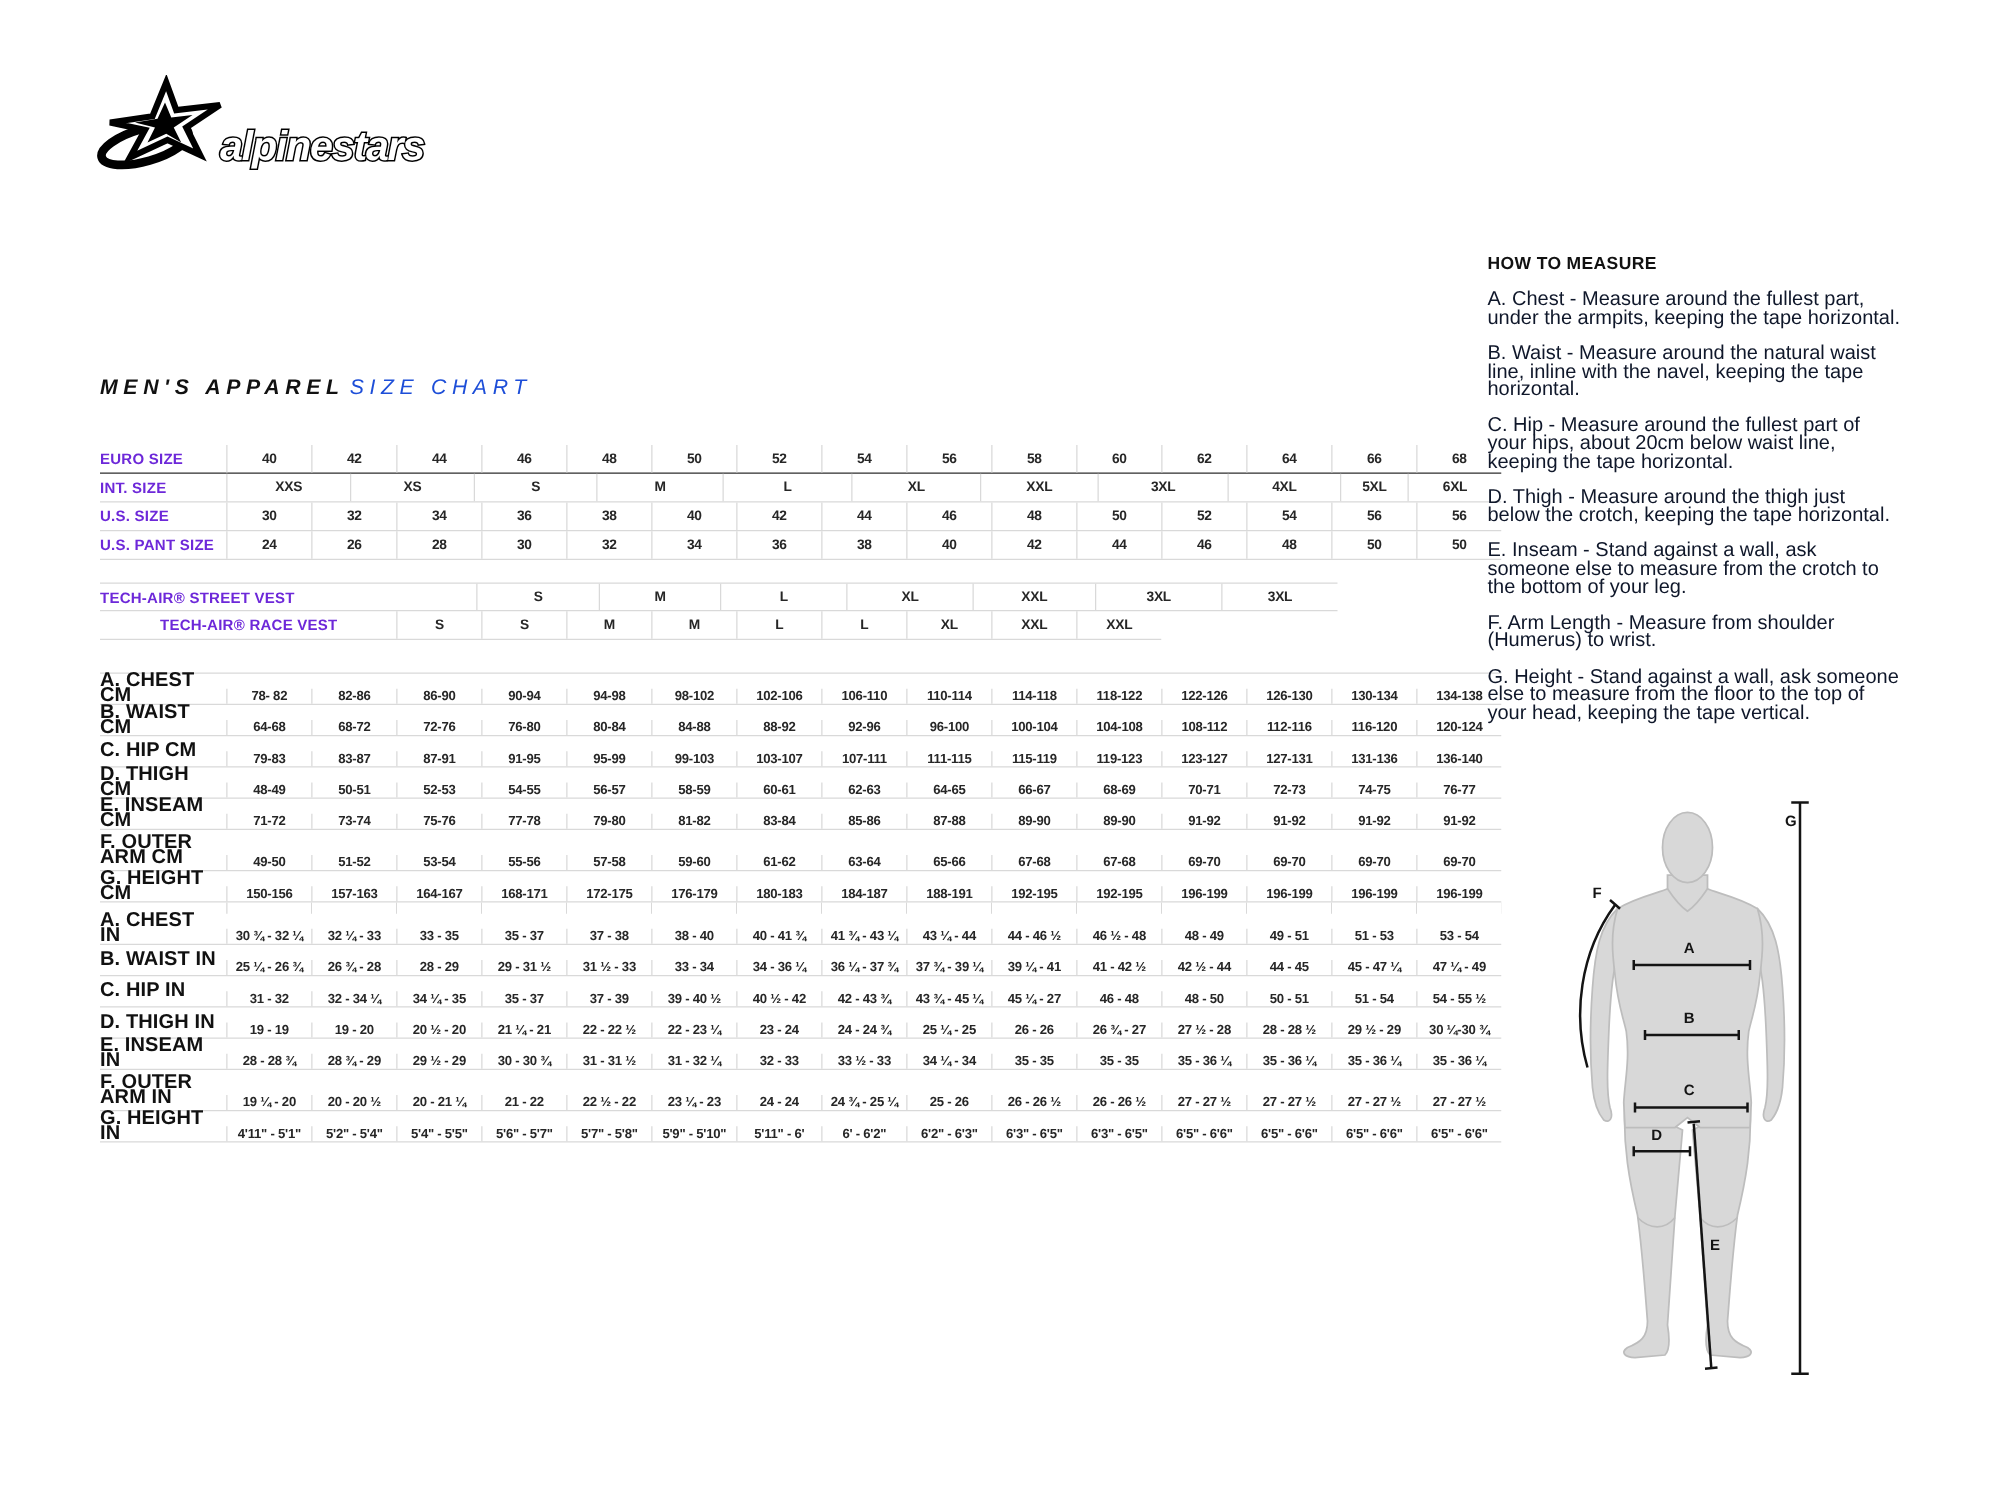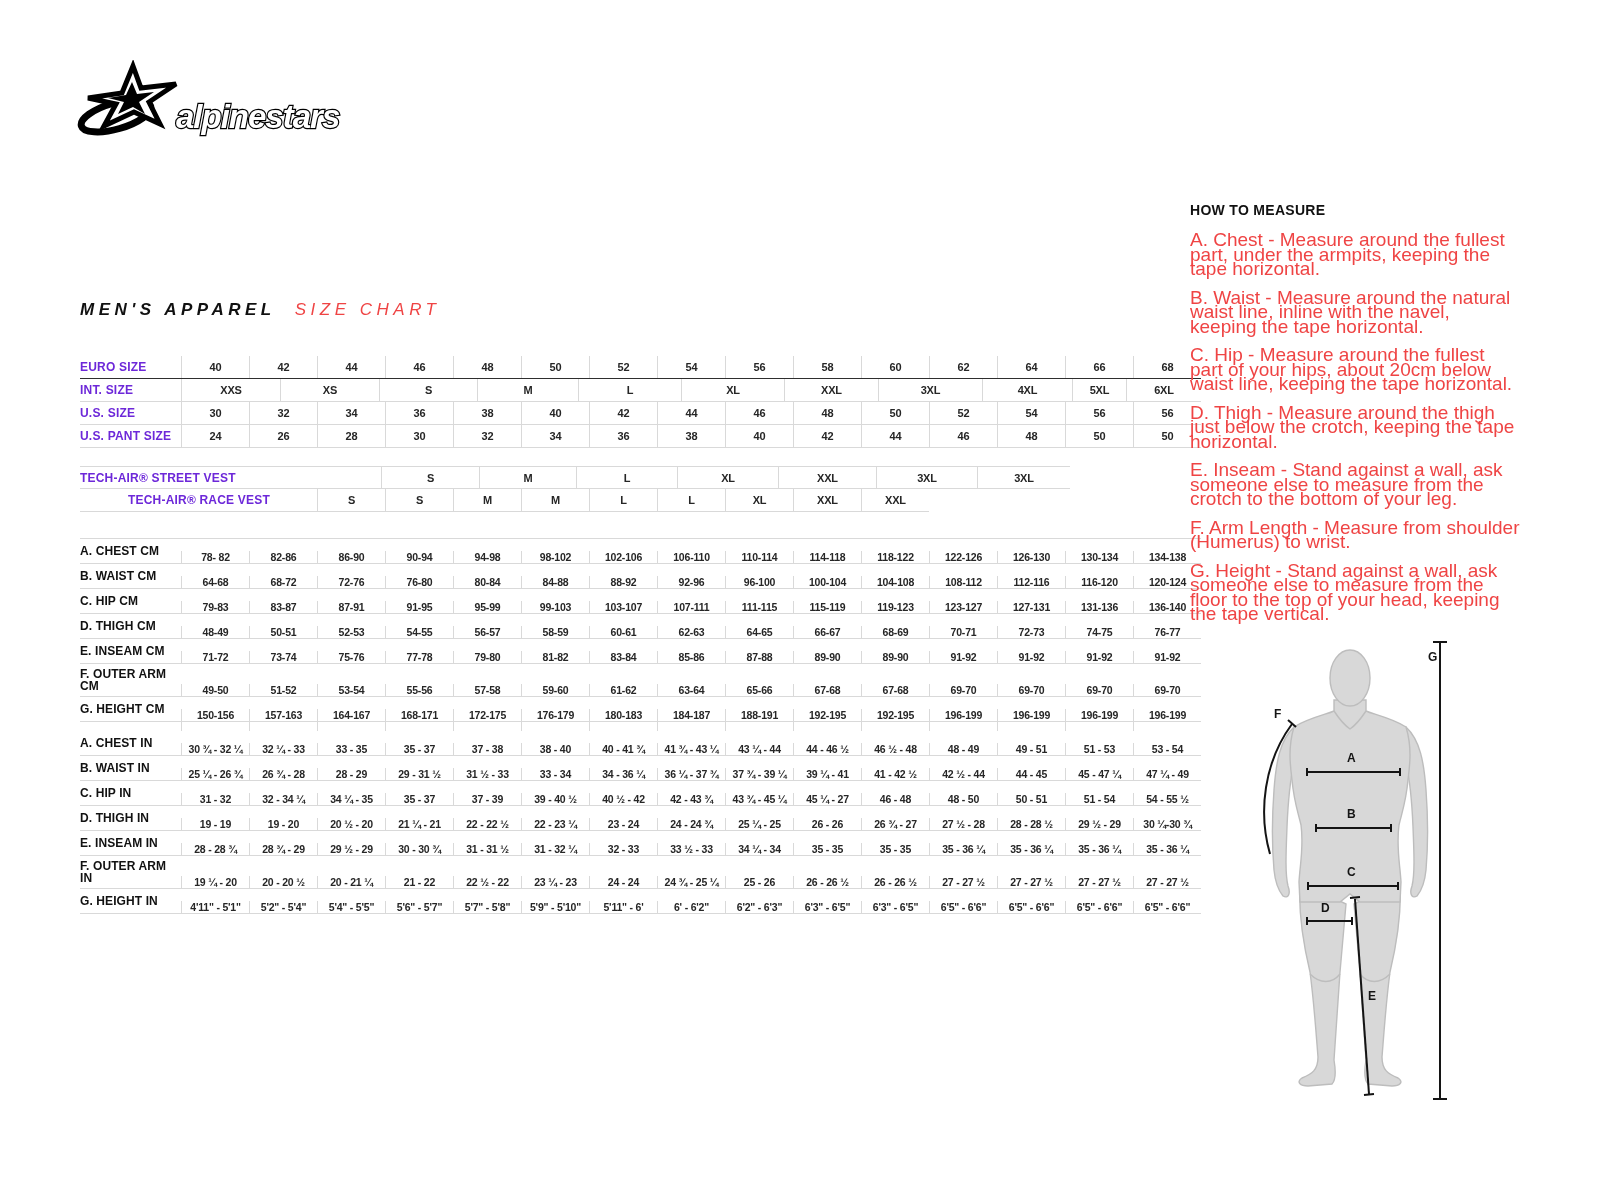--- a/index.html
+++ b/index.html
@@ -7,21 +7,21 @@
   .page { position:relative; width:1600px; height:1200px; background:#ffffff;
           font-family:"Liberation Sans", sans-serif; color:#1a1a1a; overflow:hidden; }
 
   
   .logo { position:absolute; left:76px; top:60px; }
 
   
   .title { position:absolute; left:80px; top:300px; font-style:italic; font-size:17px;
            letter-spacing:4.5px; white-space:nowrap; }
   .title .main { font-weight:bold; color:#111; }
-  .title .sub  { font-weight:normal; color:#ef4444; margin-left:19px; }
+  .title .sub  { font-weight:normal; color:#1d4ed8; margin-left:4px; }
 
   
   .top-table { position:absolute; left:80px; top:356px; width:1121px; }
   .trow { display:flex; height:23px; line-height:22px; border-bottom:1px solid #d9d9d9; }
   .trow.euro { border-bottom:1px solid #2e2e2e; }
   .tlabel { width:101px; font-weight:bold; font-size:12px; letter-spacing:.2px; color:#6d28d9; }
   .cells { display:flex; }
   .cell { flex:0 0 auto; width:68px; border-left:1px solid #d9d9d9; text-align:center;
           font-weight:bold; font-size:11px; color:#262626; letter-spacing:-.2px; }
 
@@ -40,34 +40,34 @@
   .street-cells .cell:nth-child(3){width:101px} .street-cells .cell:nth-child(4){width:101px}
   .street-cells .cell:nth-child(5){width:98px}  .street-cells .cell:nth-child(6){width:101px}
   .street-cells .cell:nth-child(7){width:93px}
   .tech .trow.race { width:849px; }
   .race .tlabel { width:237px;margin-left:48px; }
 
   
   .meas { position:absolute; left:80px; top:538px; width:1121px; border-top:1px solid #d9d9d9; }
   .mrow { display:flex; align-items:center; height:25px; border-bottom:1px solid #d9d9d9; }
   .meas-block .mrow:nth-child(6) { height:33px; }   
-  .mlabel { width:101px; font-weight:bold; font-size:12px; line-height:12px;
+  .mlabel { width:101px; font-weight:bold; font-size:16px; line-height:12px;
             letter-spacing:.1px; color:#111; padding-right:6px; }
   .mcells { display:flex; align-self:stretch;align-items:flex-end; }
   .mcell { flex:0 0 auto; width:68px; border-left:1px solid #d9d9d9; display:flex;
            align-items:center; justify-content:center; font-weight:bold; font-size:10.5px;
            color:#262626; letter-spacing:-.2px; white-space:nowrap; overflow:hidden; }
   .meas-gap { height:9px; width:1020px; margin-left:101px; border-left:1px solid #d9d9d9;
               background:repeating-linear-gradient(to right, transparent 0, transparent 67px,
                          #d9d9d9 67px, #d9d9d9 68px); }
 
   
   .howto { position:absolute; left:1190px; top:202px; width:330px; }
   .howto h3 { font-size:14px; font-weight:bold; letter-spacing:.3px; color:#111; margin-bottom:15px; }
-  .howto p { font-size:19px; line-height:14.5px; color:#ef4444; margin-bottom:14px; }
+  .howto p { font-size:16px; line-height:14.5px; color:#0f172a; margin-bottom:14px; }
 
   
   .figure { position:absolute; left:1228px; top:612px; }
 
   
   .footer { position:absolute; left:80px; top:1068px; font-size:13px; line-height:18px; color:#111; }
 </style>
 </head>
 <body>
 

